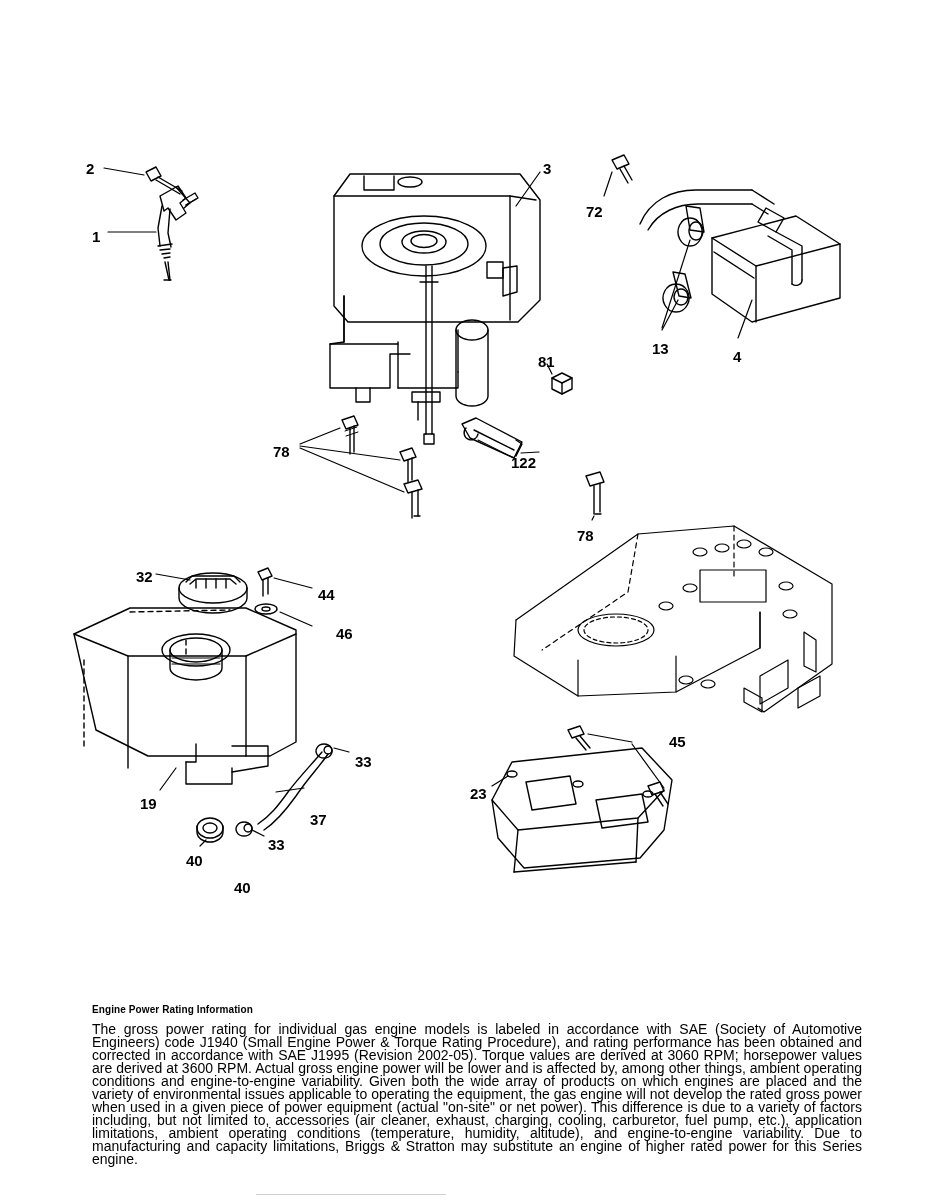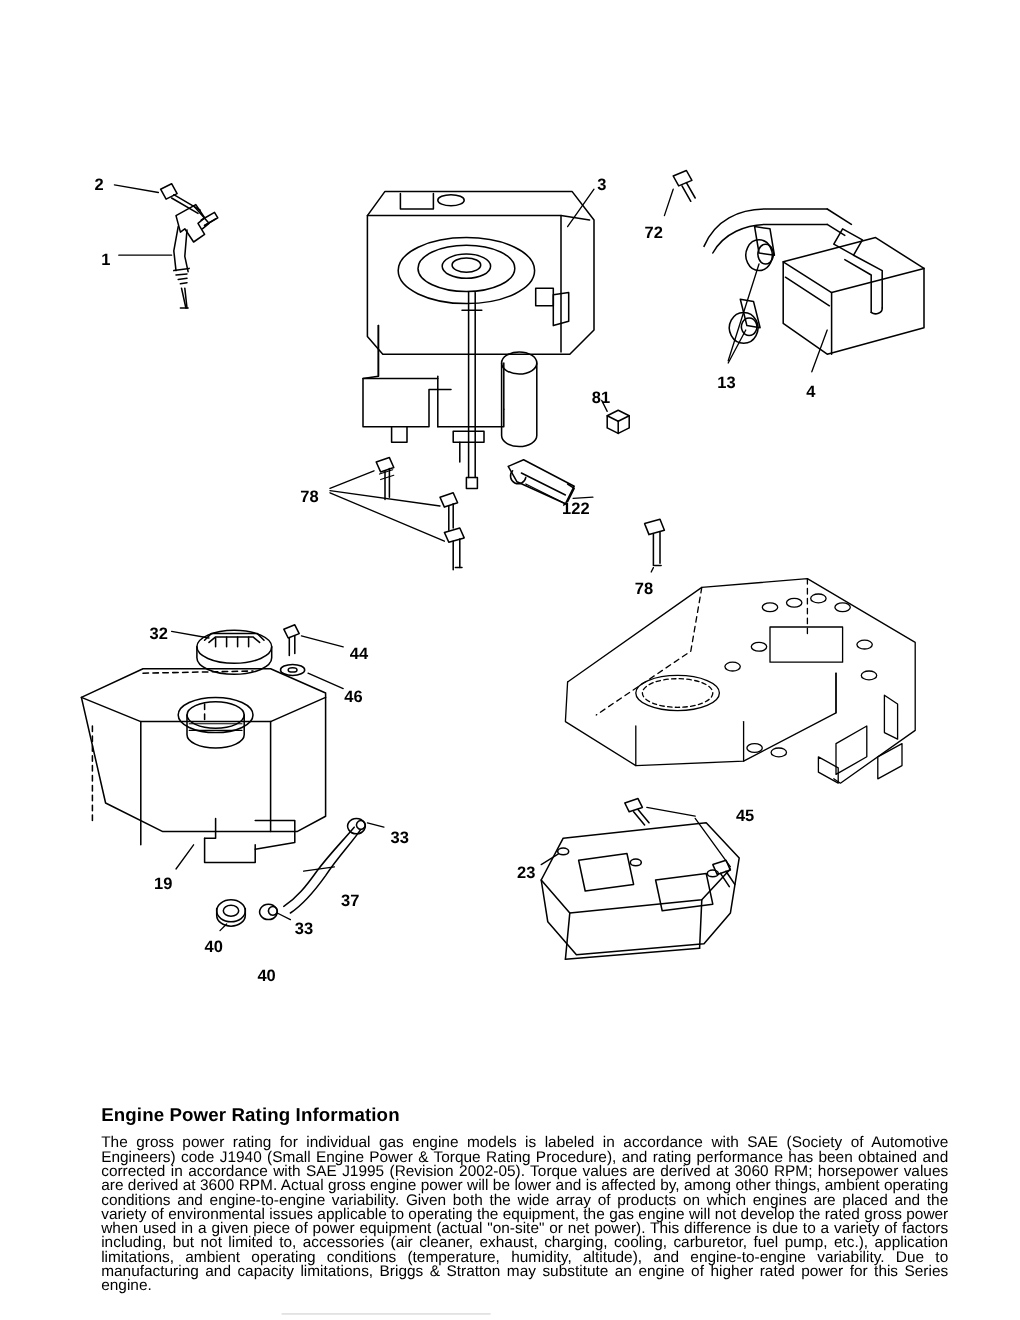--- a/index.html
+++ b/index.html
@@ -37,21 +37,21 @@
     letter-spacing: 0px;
   }
   .note-block {
     position: absolute;
     left: 92px;
     top: 1004px;
     width: 770px;
   }
   .note-title {
     font-family: "Liberation Sans", sans-serif;
-    font-size: 17px;
+    font-size: 10px;
     font-weight: bold;
     margin: 0 0 8px 0;
     letter-spacing: 0.1px;
   }
   .note-body {
     font-family: Liberation Sans, sans-serif;
     font-size: 14px;
     line-height: 13px;
     text-align: justify;
     margin: 0;
@@ -332,21 +332,21 @@
   <div class="callout" style="left:543px; top:160px;">3</div>
   <div class="callout" style="left:586px; top:203px;">72</div>
   <div class="callout" style="left:652px; top:340px;">13</div>
   <div class="callout" style="left:733px; top:348px;">4</div>
   <div class="callout" style="left:538px; top:353px;">81</div>
   <div class="callout" style="left:273px; top:443px;">78</div>
   <div class="callout" style="left:511px; top:454px;">122</div>
   <div class="callout" style="left:577px; top:527px;">78</div>
   <div class="callout" style="left:136px; top:568px;">32</div>
   <div class="callout" style="left:318px; top:586px;">44</div>
-  <div class="callout" style="left:313px; top:625px;">46</div>
+  <div class="callout" style="left:336px; top:625px;">46</div>
   <div class="callout" style="left:635px; top:733px;margin-left:34px;">45</div>
   <div class="callout" style="left:355px; top:753px;">33</div>
   <div class="callout" style="left:470px; top:785px;">23</div>
   <div class="callout" style="left:140px; top:795px;">19</div>
   <div class="callout" style="left:310px; top:787px;margin-top:24px;">37</div>
   <div class="callout" style="left:268px; top:836px;">33</div>
   <div class="callout" style="left:186px; top:852px;">40</div>
   <div class="callout" style="left:234px; top:879px;">40</div>
 
   <div class="note-block">

